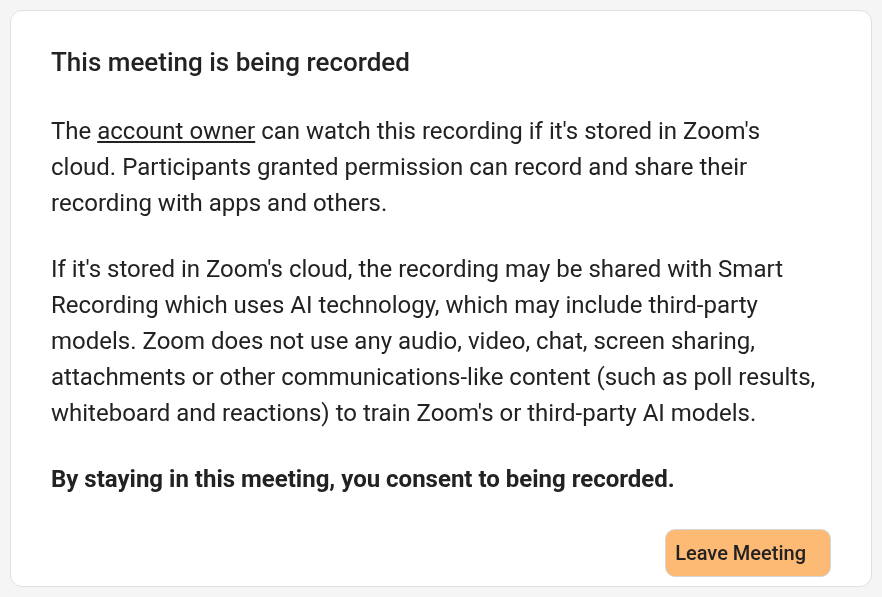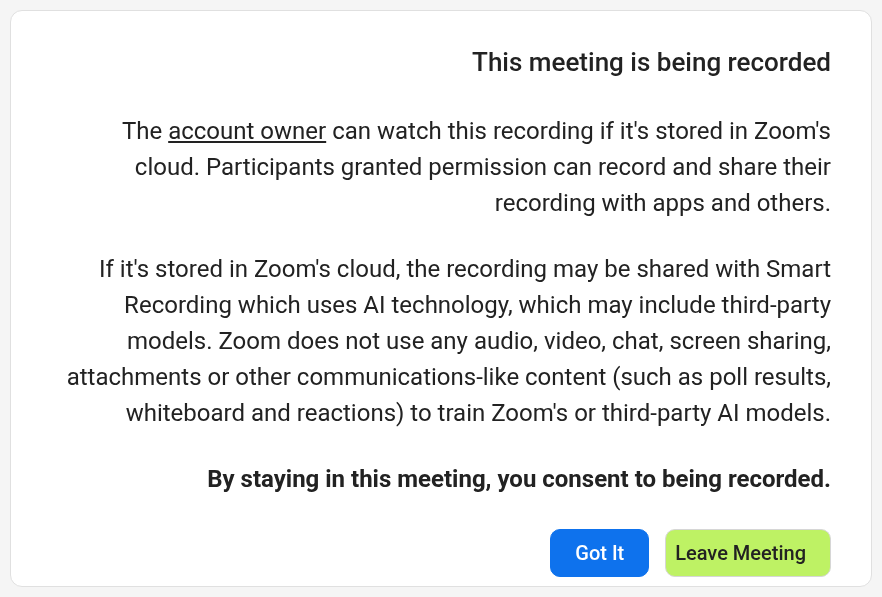--- a/index.html
+++ b/index.html
@@ -1,19 +1,18 @@
 <!DOCTYPE html>
 <html><head>
   <meta charset="utf-8">
   <style>
     * {
       margin: 0;
       padding: 0;
       box-sizing: border-box;
-      text-align: right;
     }
     body {
       font-family: -apple-system, BlinkMacSystemFont, "Segoe UI", Roboto, Helvetica, Arial, sans-serif;
       background: #f5f5f5;
       width: 882px;
       height: 597px;
       display: flex;
       align-items: center;
       justify-content: center;
     }
@@ -66,37 +65,36 @@
       cursor: pointer;
       font-family: inherit;
       line-height: 1.3;
     }
     .btn-primary {
       background: #0e72ed;
       color: #ffffff;
       border: 1px solid #0e72ed;
     }
     .btn-secondary {
-      background: #bef264;
+      background: #fdba74;
       color: #222222;
       border: 1px solid #d6d6d6;
       padding-left: 9px;
     }
   </style>
 </head>
 <body>
 
 <div class="dialog">
   <h1 class="dialog-title">This meeting is being recorded</h1>
 
   <div class="dialog-body">
     <p class="body-para">
       <span>The </span><span class="underline-link">account owner</span><span> can watch this recording if it's stored in Zoom's cloud. Participants granted permission can record and share their recording with apps and others.</span>
     </p>
     <p class="body-para">If it's stored in Zoom's cloud, the recording may be shared with Smart Recording which uses AI technology, which may include third-party models. Zoom does not use any audio, video, chat, screen sharing, attachments or other communications-like content (such as poll results, whiteboard and reactions) to train Zoom's or third-party AI models.</p>
     <p class="body-para last">By staying in this meeting, you consent to being recorded.</p>
   </div>
 
   <div class="dialog-actions">
-    <button class="btn btn-primary">Got It</button>
     <button class="btn btn-secondary">Leave Meeting</button>
   </div>
 </div>
 
 </body></html>

